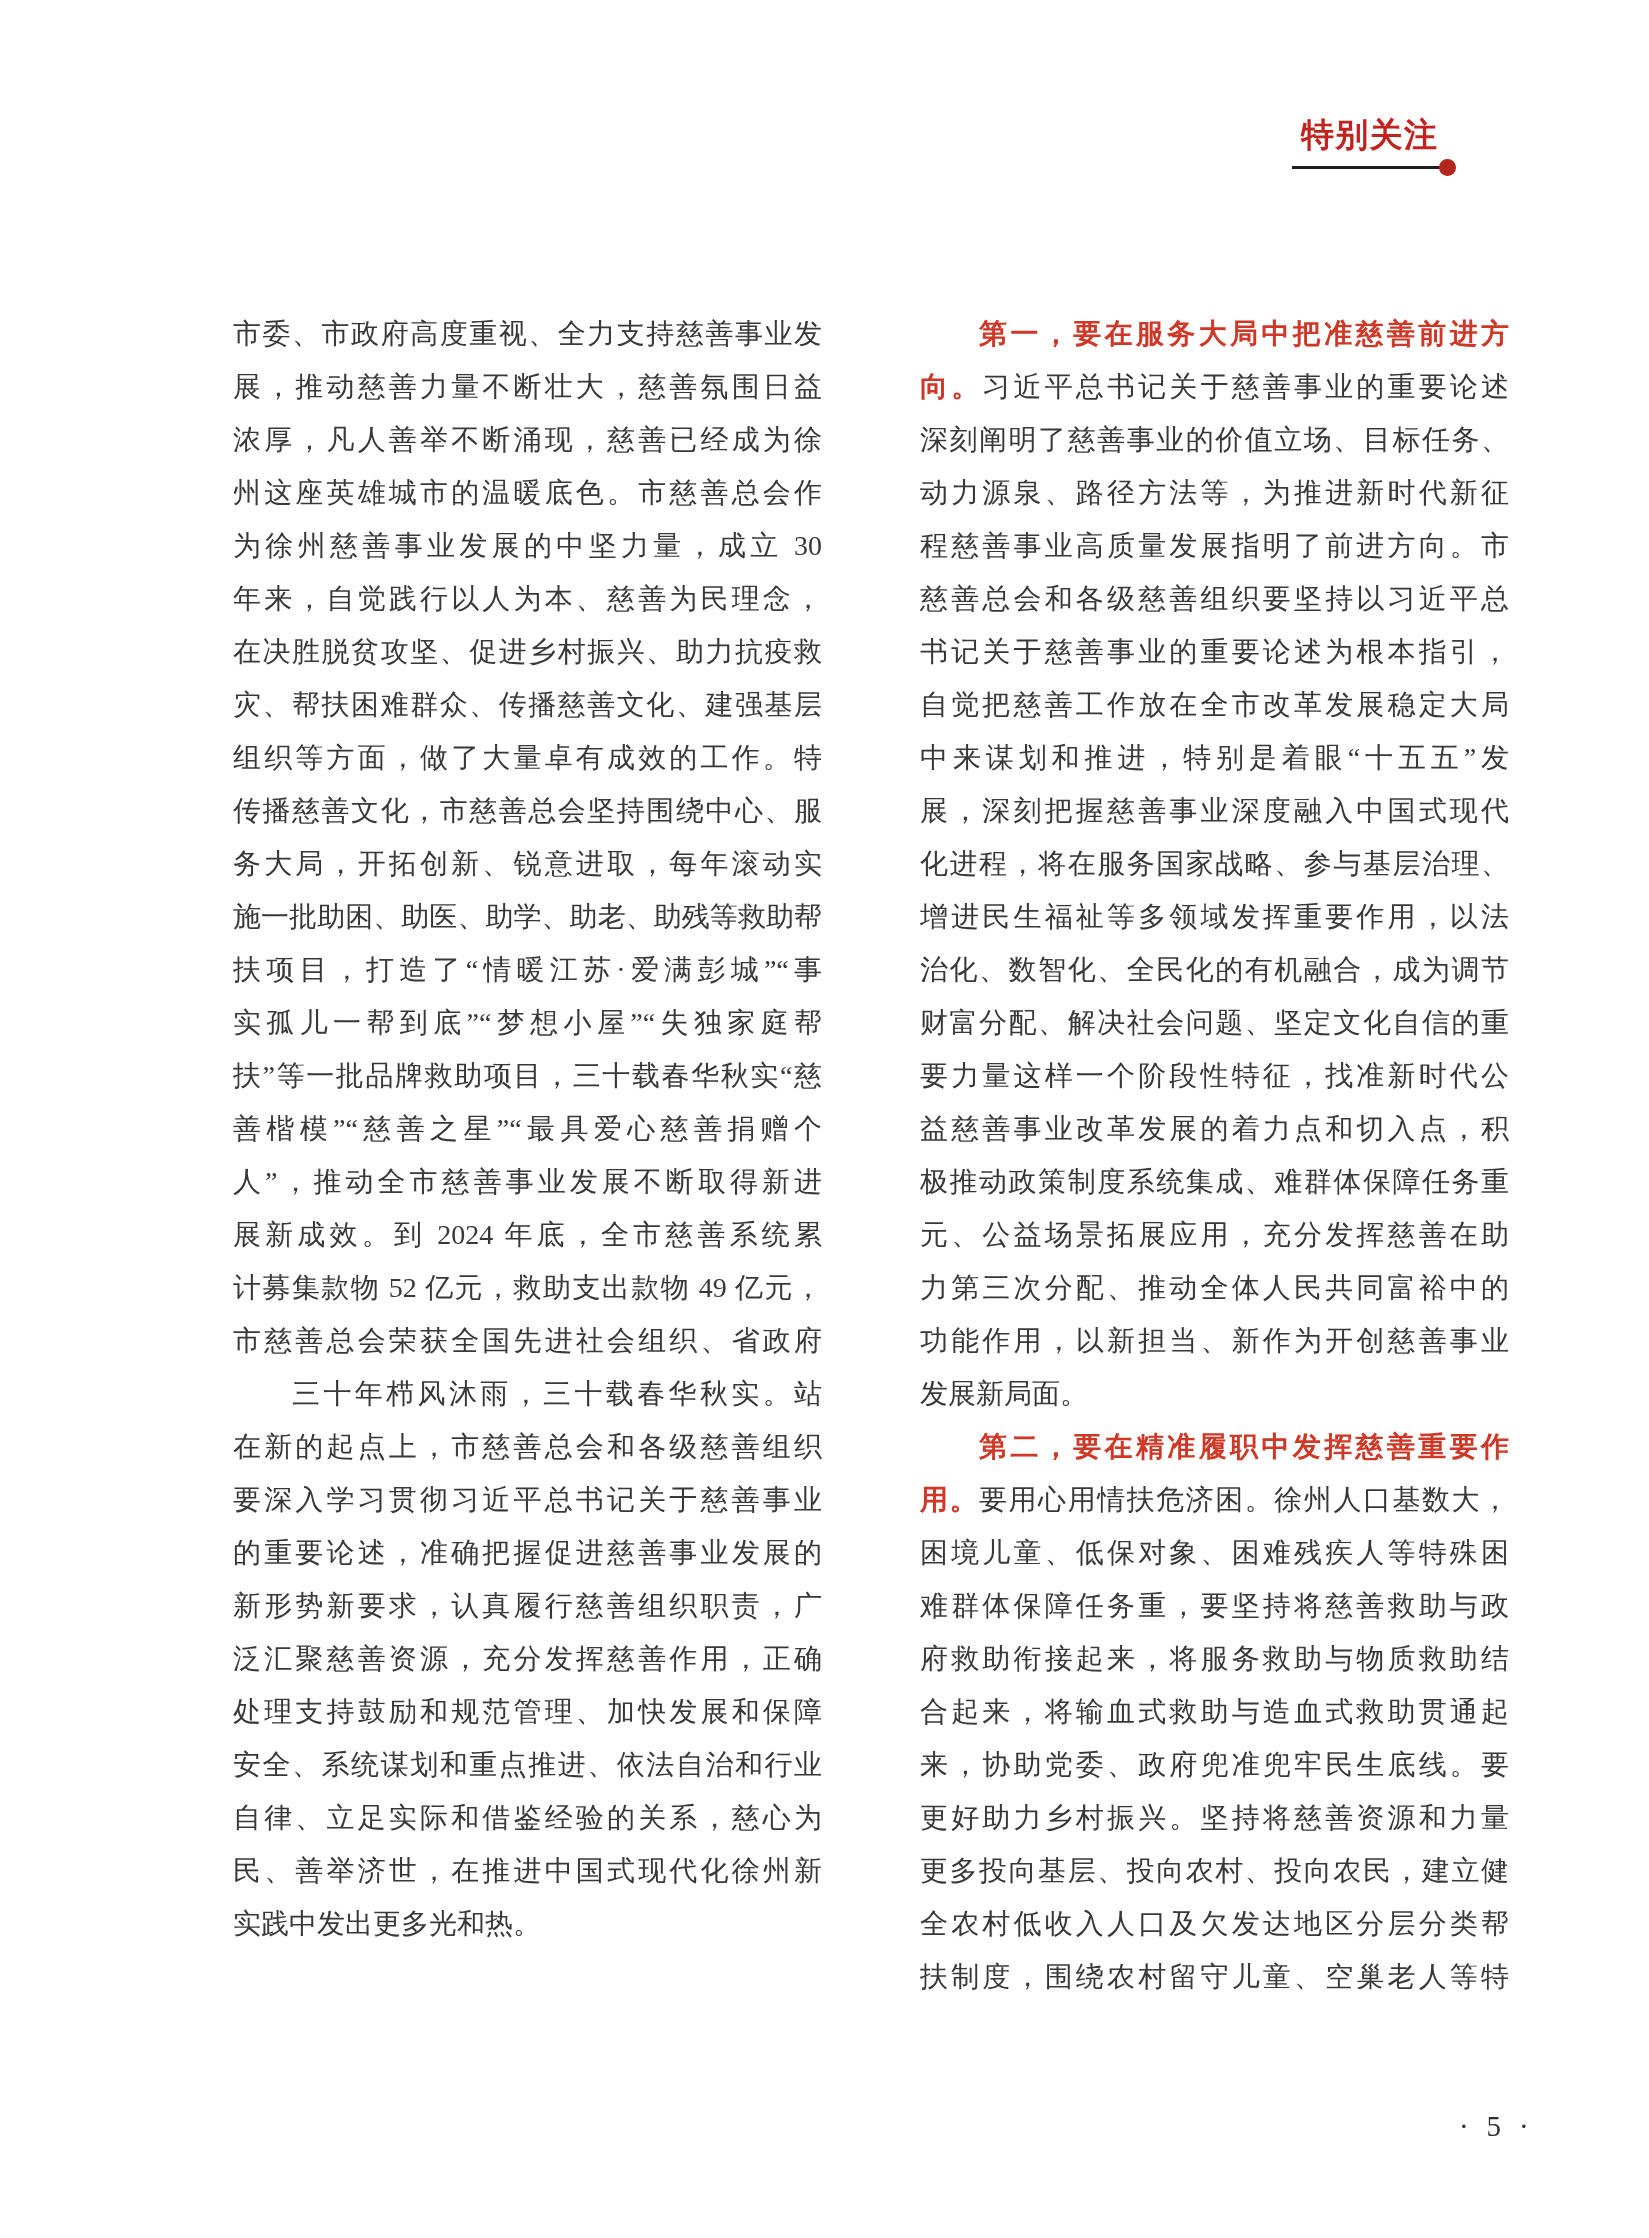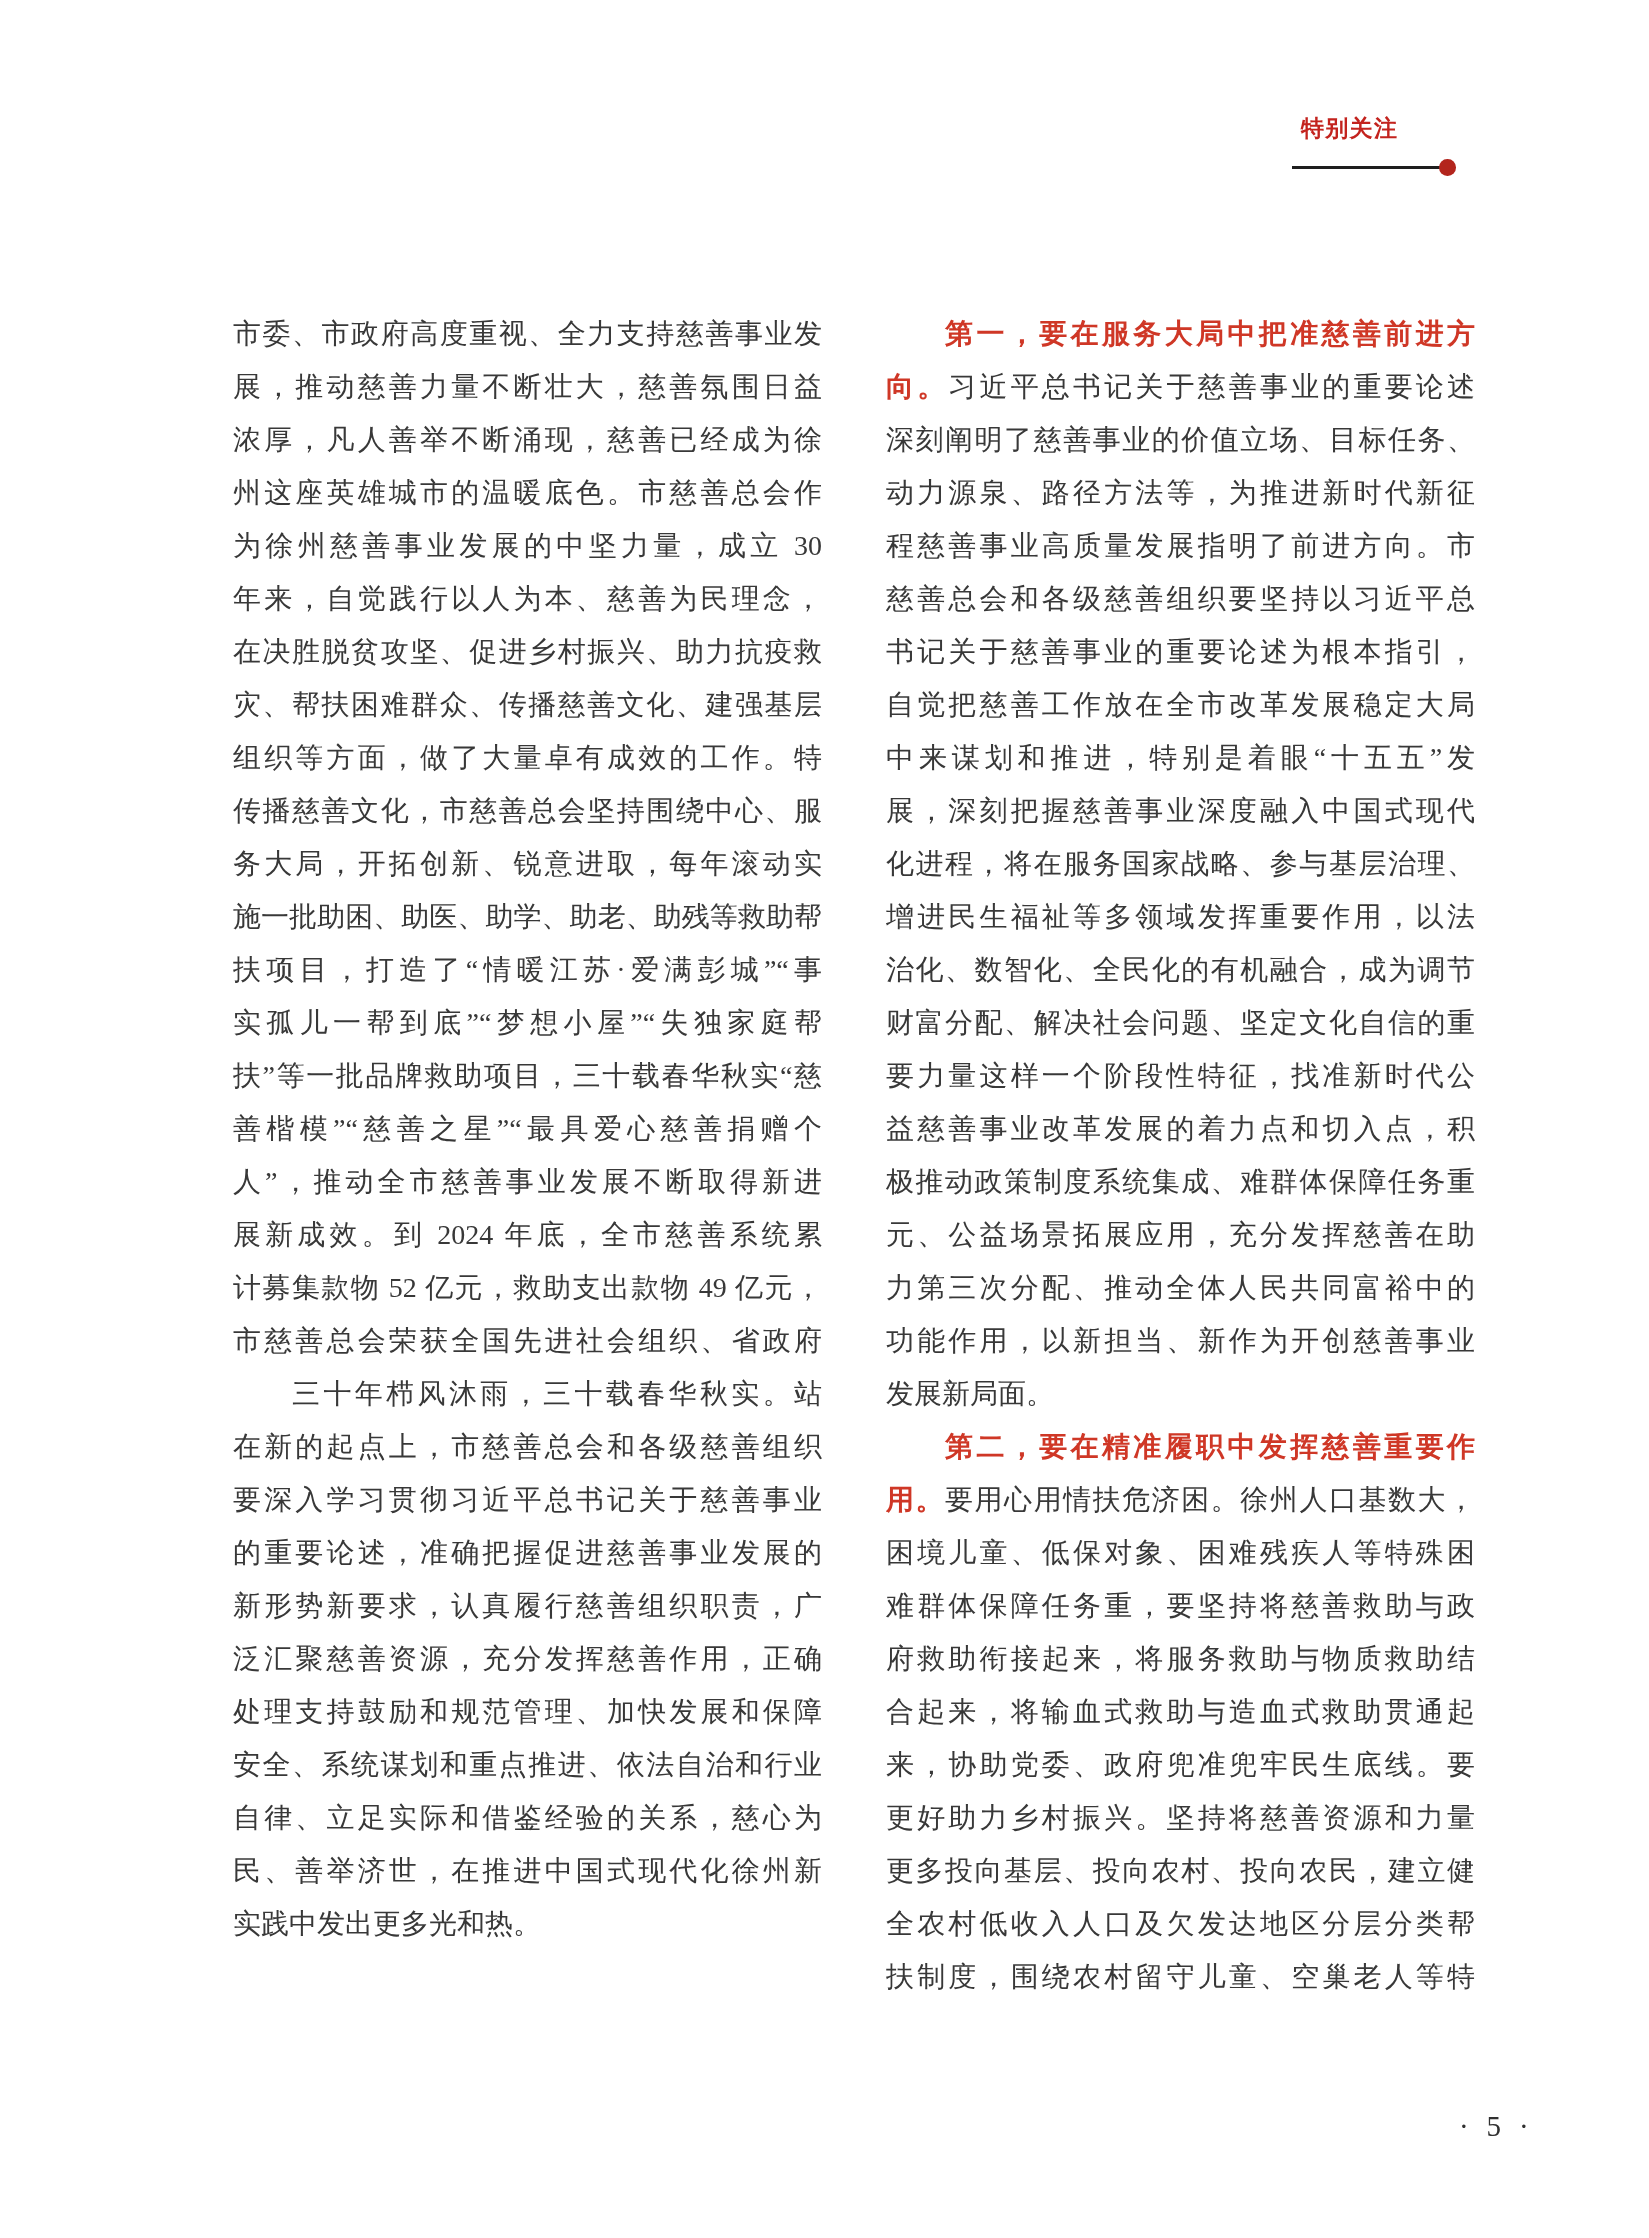--- a/index.html
+++ b/index.html
@@ -11,21 +11,21 @@
   .page {
     position: relative;
     width: 1649px; height: 2239px;
     background: var(--page-bg, #ffffff);
     overflow: hidden;
   }
   
   .header-label {
     position: absolute;
     left: 1301px; top: 113px;
-    font-size: 23px;
+    font-size: 33px;
     font-weight: bold;
     letter-spacing: 1.3px;
     color: var(--header-red, #c3231e);
   }
   .header-rule {
     position: absolute;
     left: 1292px; top: 166px;
     width: 158px; height: 3.3px;
     background: var(--rule-color, #1e1e1e);
   }
@@ -36,21 +36,21 @@
     border-radius: 50%;
     background: var(--dot-color, #b3251d);
   }
   
   .col {
     position: absolute;
     top: 307px;
     width: 589px;
   }
   .col-left  { left: 233px; }
-  .col-right { left: 886px; }
+  .col-right { left: 920px; }
   .line {
     height: 53px;
     line-height: 53px;
     font-size: 28px;
     color: var(--body-color, #383838);
     text-align: justify;
     text-align-last: justify;
     overflow: hidden;
   }
   .line.short  { text-align-last: left; }

